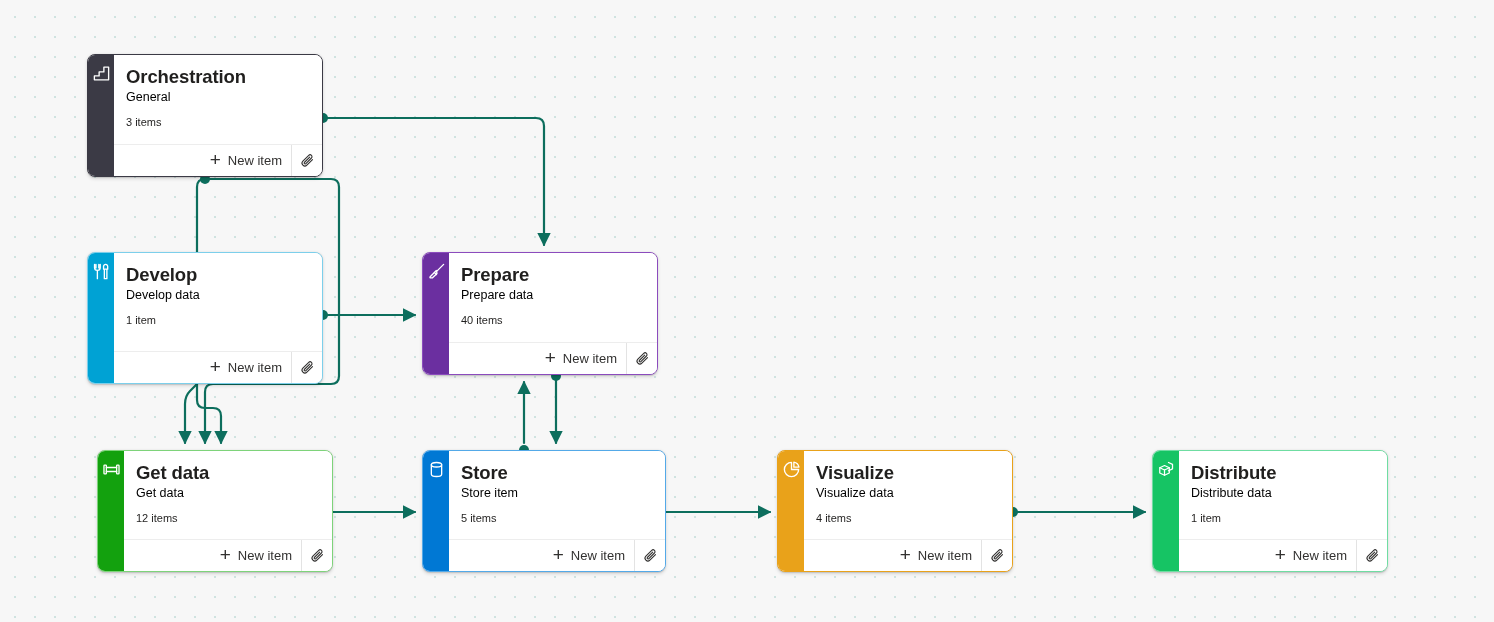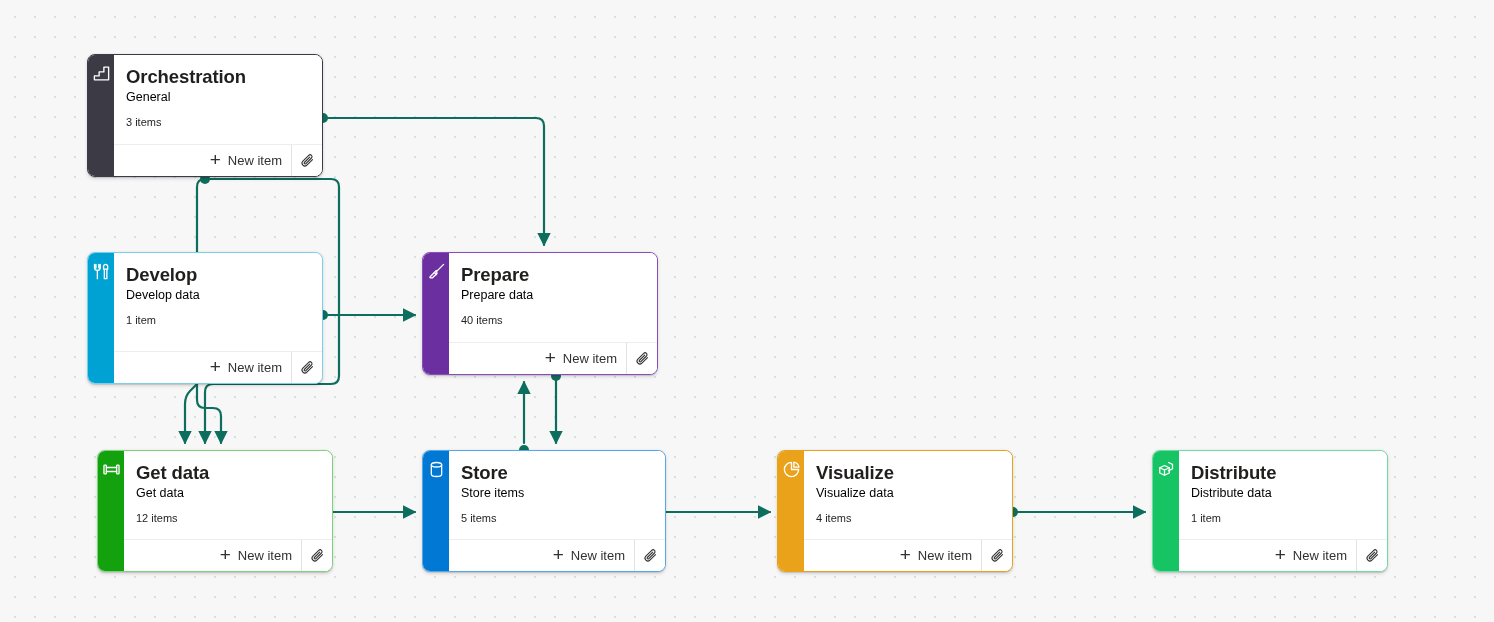--- a/index.html
+++ b/index.html
@@ -298,21 +298,21 @@
   <div class="card" id="card-store" style="left: 422px; top: 450px; width: 244px; height: 122px; border: 1px solid rgb(83, 169, 232);">
     <div class="card-accent" style="background: rgb(0, 120, 212);">
       <svg viewBox="0 0 24 24" fill="none" stroke="#ffffff" stroke-width="1.7" stroke-linecap="round" stroke-linejoin="round">
         <ellipse cx="12" cy="6" rx="6.5" ry="2.8"></ellipse>
         <path d="M5.5 6 L5.5 18 a6.5 2.8 0 0 0 13 0 L18.5 6"></path>
       </svg>
     </div>
     <div class="card-body">
       <div class="card-main">
         <div class="card-title">Store</div>
-        <div class="card-subtitle">Store items</div>
+        <div class="card-subtitle">Store item</div>
         <div class="card-count">5 items</div>
       </div>
       <div class="card-footer">
         <div class="new-item-btn">
           <span class="plus">+</span>
           <span>New item</span>
         </div>
         <div class="attach-btn">
           <svg viewBox="0 0 24 24" fill="none" stroke="#323130" stroke-width="1.7" stroke-linecap="round" stroke-linejoin="round">
             <path d="M20 10.5 L11 19.5 a4.5 4.5 0 0 1 -6.4 -6.4 L14 3.7 a3 3 0 0 1 4.3 4.3 L9 17.3 a1.5 1.5 0 0 1 -2.1 -2.1 L15.5 6.6"></path>

